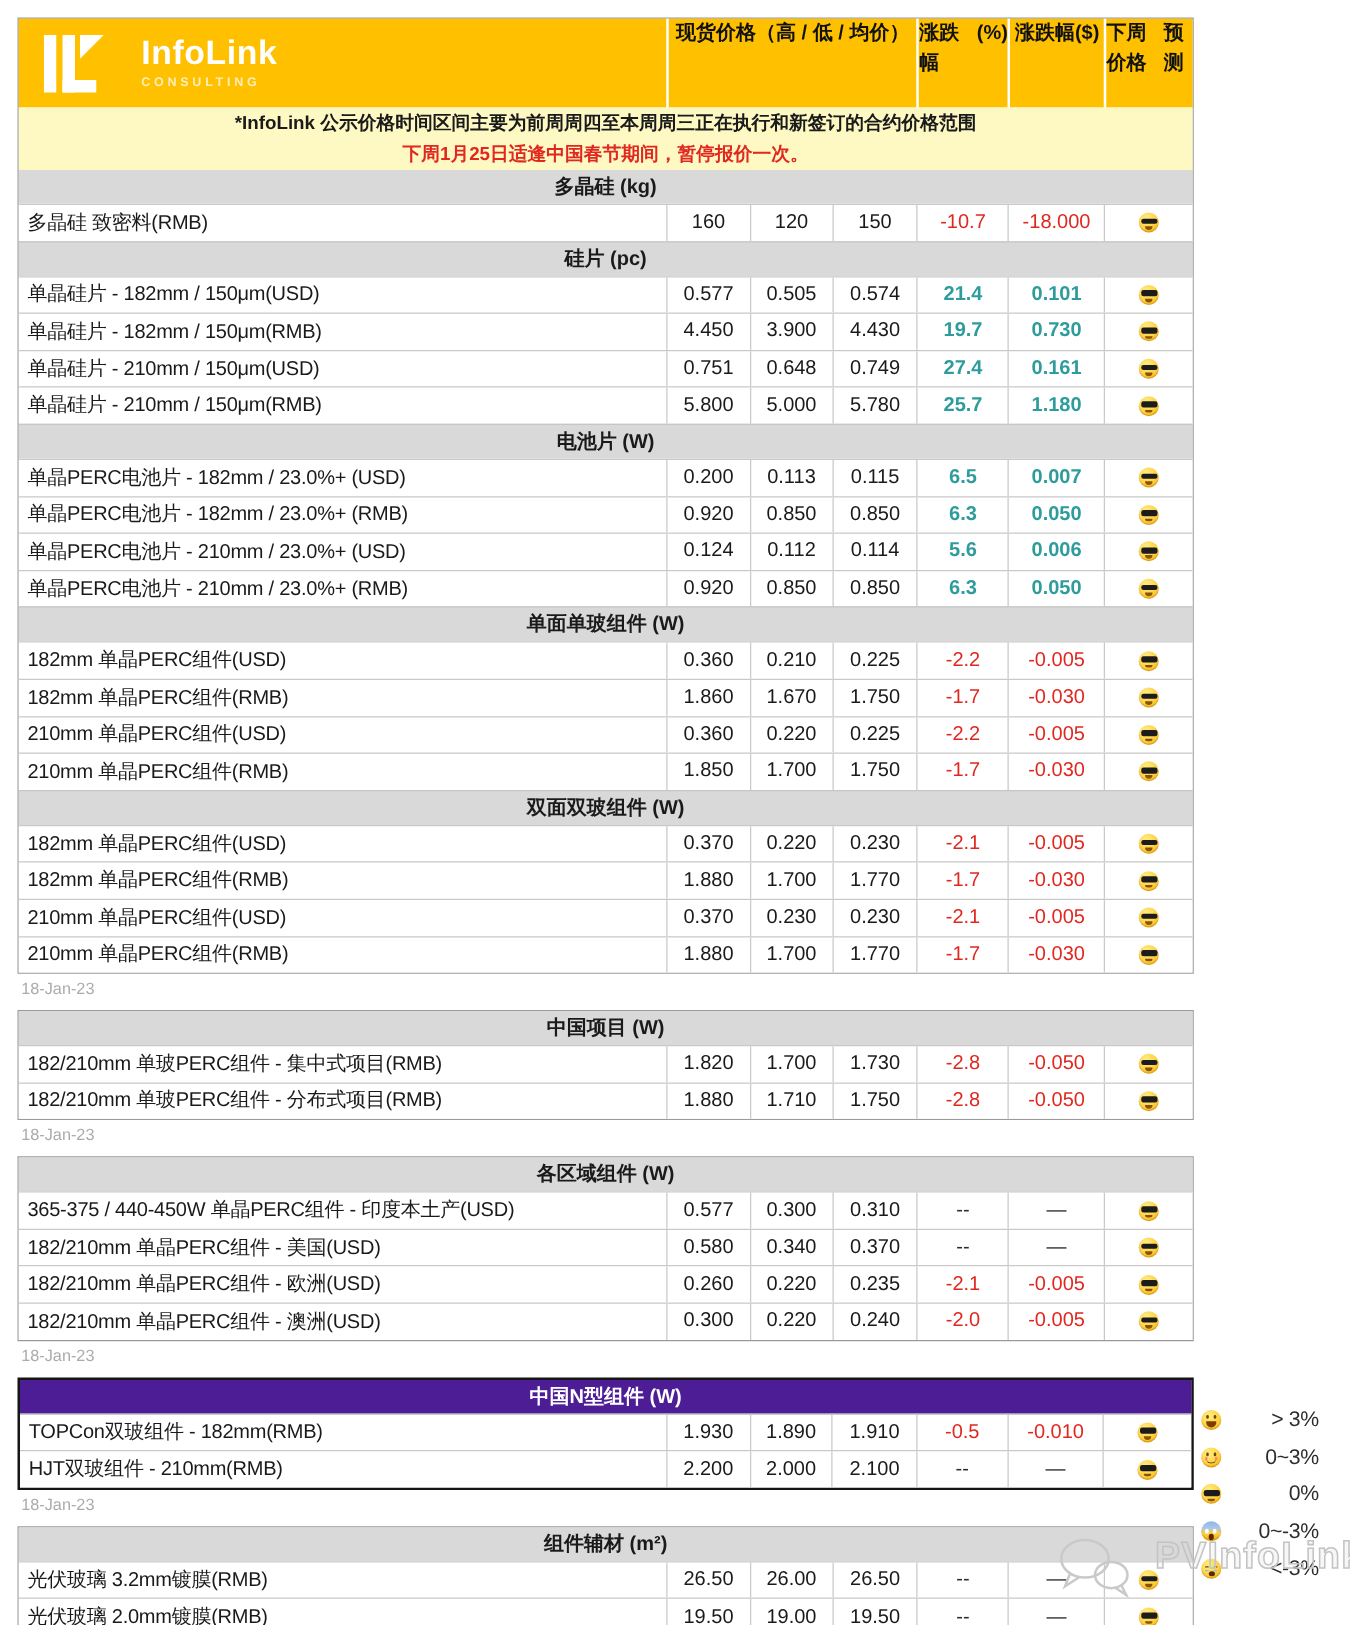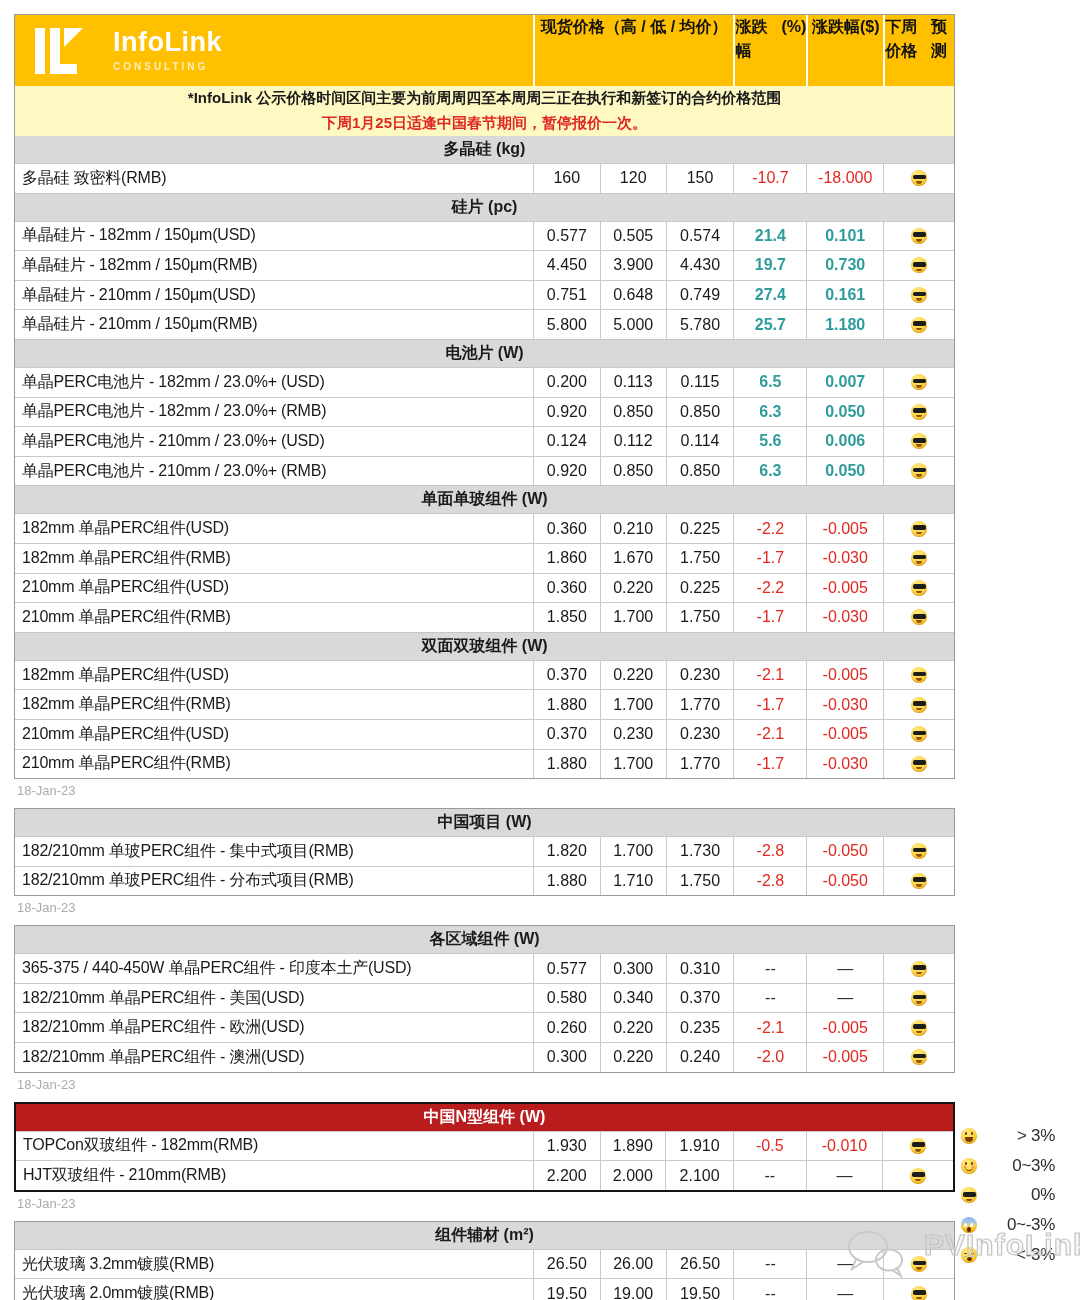--- a/index.html
+++ b/index.html
@@ -25,21 +25,21 @@
   .logo-text .brand-sub{font-size:10px;color:rgba(255,255,255,.72);letter-spacing:3px;margin-top:5px;font-weight:bold;}
 
   
   .note{height:25px;display:flex;align-items:center;justify-content:center;
     font-weight:bold;font-size:15px;background:#fef9c3;}
   .note.red{color:var(--down,#D92B1F);}
 
   
   .sec-h{height:27px;display:flex;align-items:center;justify-content:center;
     background:#D9D9D9;font-weight:bold;font-size:16px;border-top:1px solid #c6c6c6;}
-  .sec-h.dark{background:#b91c1c;color:#fff;border-top:none;}
+  .sec-h.dark{background:#4c1d95;color:#fff;border-top:none;}
   .sections > .sec-h:first-child{border-top:none;}
   .row{display:flex;height:28.6px;border-top:1px solid #c9c9c9;background:#fff;}
   .cell{box-sizing:border-box;display:flex;align-items:center;justify-content:center;
     font-size:16px;overflow:hidden;white-space:nowrap;}
   .cell + .cell{border-left:1px solid #c9c9c9;}
   .c-name{width:519px;justify-content:flex-start;padding-left:7px;letter-spacing:-.2px;}
   .c-high{width:67px;}.c-low{width:66px;}.c-avg{width:68px;}
   .c-pct{width:73px;}.c-chg{width:77px;}.c-emo{width:71px;}
   .t-up{color:var(--up,#2E9C9C);font-weight:bold;}
   .t-down{color:var(--down,#E02820);}

